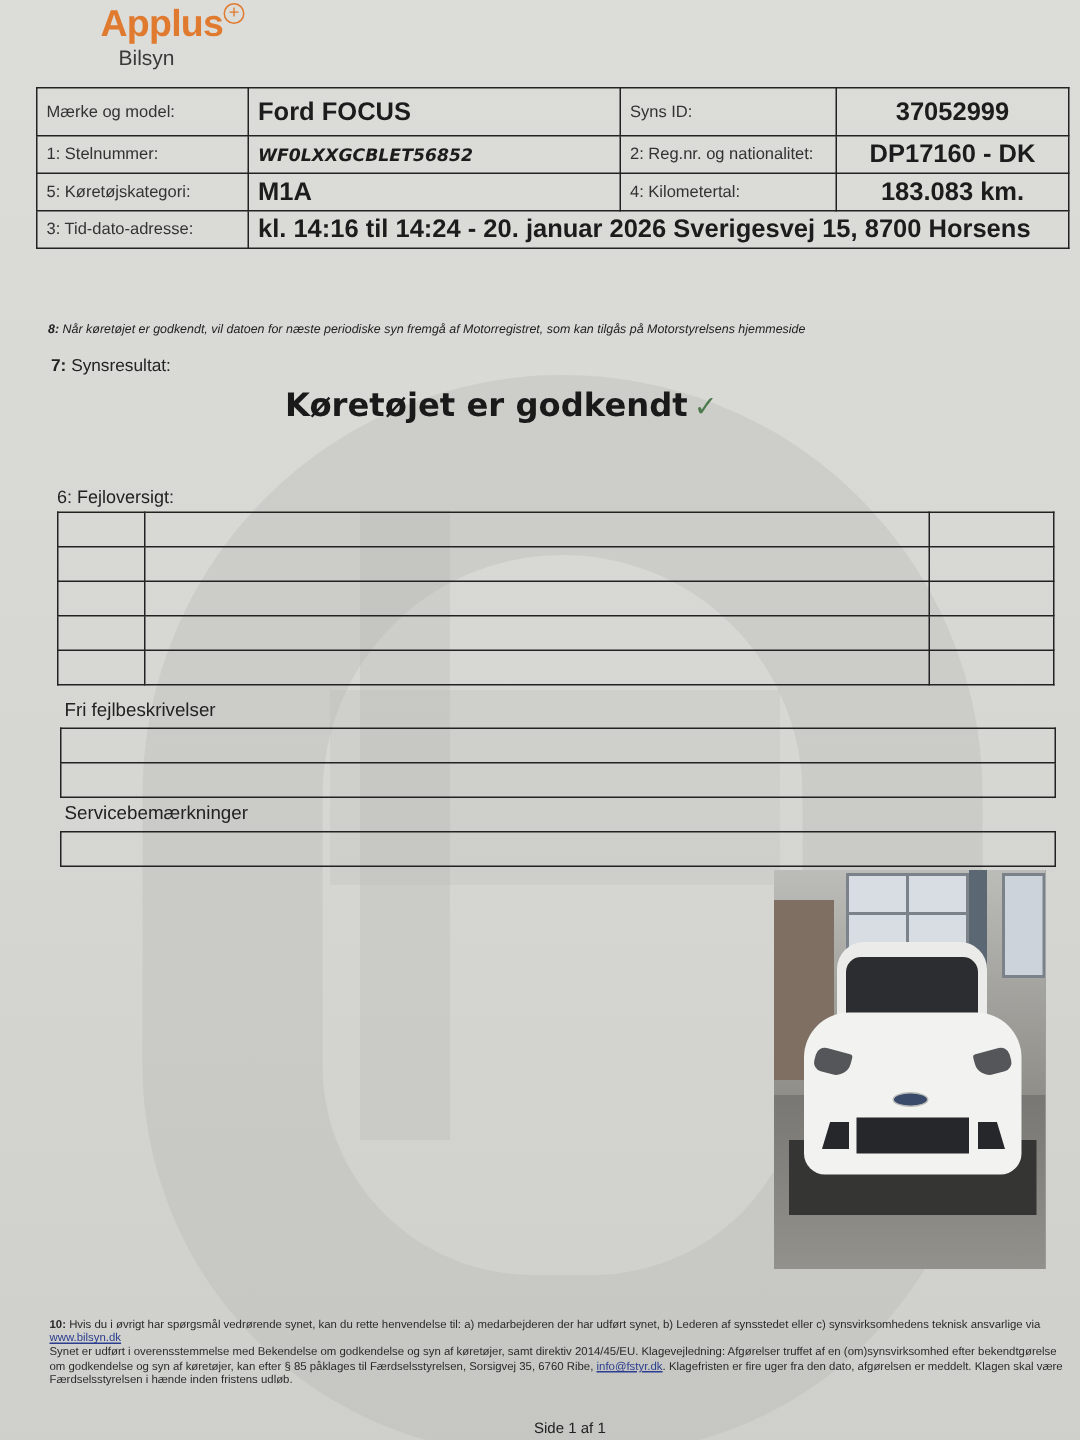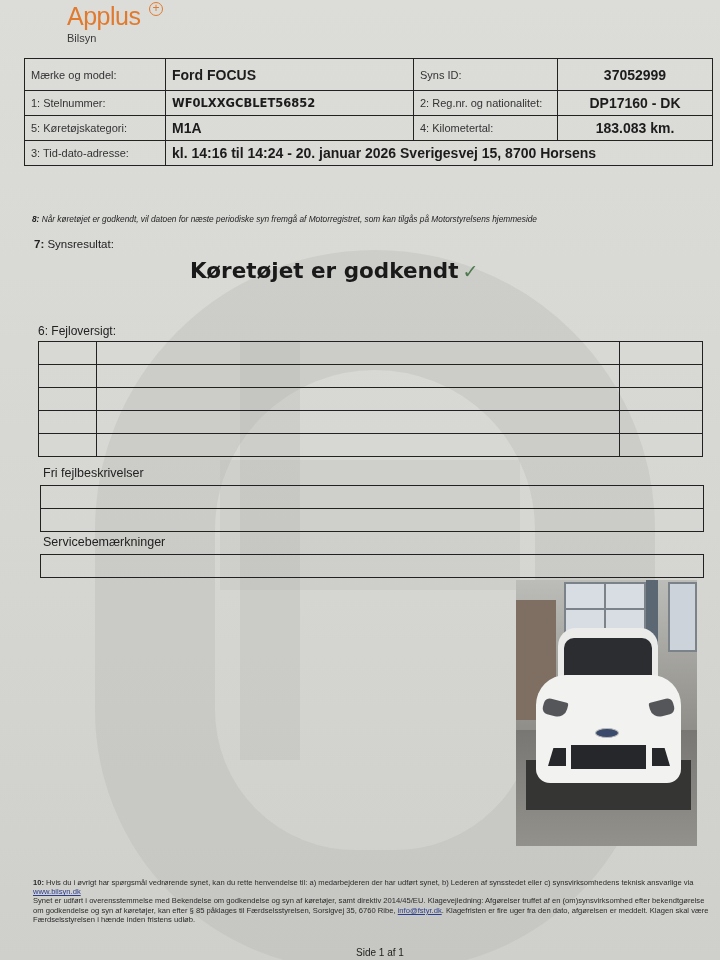--- a/index.html
+++ b/index.html
@@ -26,46 +26,46 @@
     background: rgba(180,180,176,0.28);
   }
   .wm-bar2 {
     position: absolute; left: 220px; top: 460px; width: 300px; height: 130px;
     background: rgba(180,180,176,0.22);
   }
 
   
   .logo { position: absolute; left: 67px; top: 2px; }
   .logo-brand {
-    font-size: 25px; color: #e07a2e; font-weight: normal; letter-spacing: -0.5px;
+    font-size: 25px; color: #e07a2e; font-weight: bold; letter-spacing: -0.5px;
     line-height: 28px; display: inline-block;
   }
   .logo-plus {
     position: absolute; left: 82px; top: 0px; width: 14px; height: 14px;
     border: 1.5px solid #e07a2e; border-radius: 50%;
     color: #e07a2e; font-size: 12px; line-height: 11px; text-align: center;
   }
-  .logo-sub { font-size: 11px; color: #3a3a3a; line-height: 16px; display: block; margin-left: 0px; }
+  .logo-sub { font-size: 14px; color: #3a3a3a; line-height: 16px; display: block; margin-left: 12px; }
   .doc-title {
     position: absolute; left: 262px; top: 14px;
     font-family: "DejaVu Sans", sans-serif; font-weight: bold;
     font-size: 29px; color: #1a1a1a; letter-spacing: 0.2px;
   }
 
   
   .info {
     position: absolute; left: 24px; top: 58px; width: 689px;
     border-collapse: collapse; font-size: 11px;
   }
   .info td {
     border: 1.6px solid #222; height: 25px; padding: 0 6px; vertical-align: middle;
   }
   .info td.lbl { color: #333; width: 141px; padding-left: 6px; }
-  .info td.val { font-weight: bold; font-size: 14px; color: #1c1c1c; }
-  .info td.val.mono { font-family: "DejaVu Sans", sans-serif; font-size: 11.5px; }
+  .info td.val { font-weight: bold; font-size: 17px; color: #1c1c1c; }
+  .info td.val.mono { font-family: "DejaVu Sans", sans-serif; font-size: 11.5px; font-style: italic; }
   .info td.c { text-align: center; }
   .info tr.r0 td { height: 32px; }
 
   .note8 {
     position: absolute; left: 32px; top: 214px; font-size: 8.3px; font-style: italic; color: #222;
   }
   .note8 b { font-style: italic; }
 
   .sec7 { position: absolute; left: 34px; top: 238px; font-size: 11.5px; color: #222; }
   .sec7 b { font-weight: bold; }

